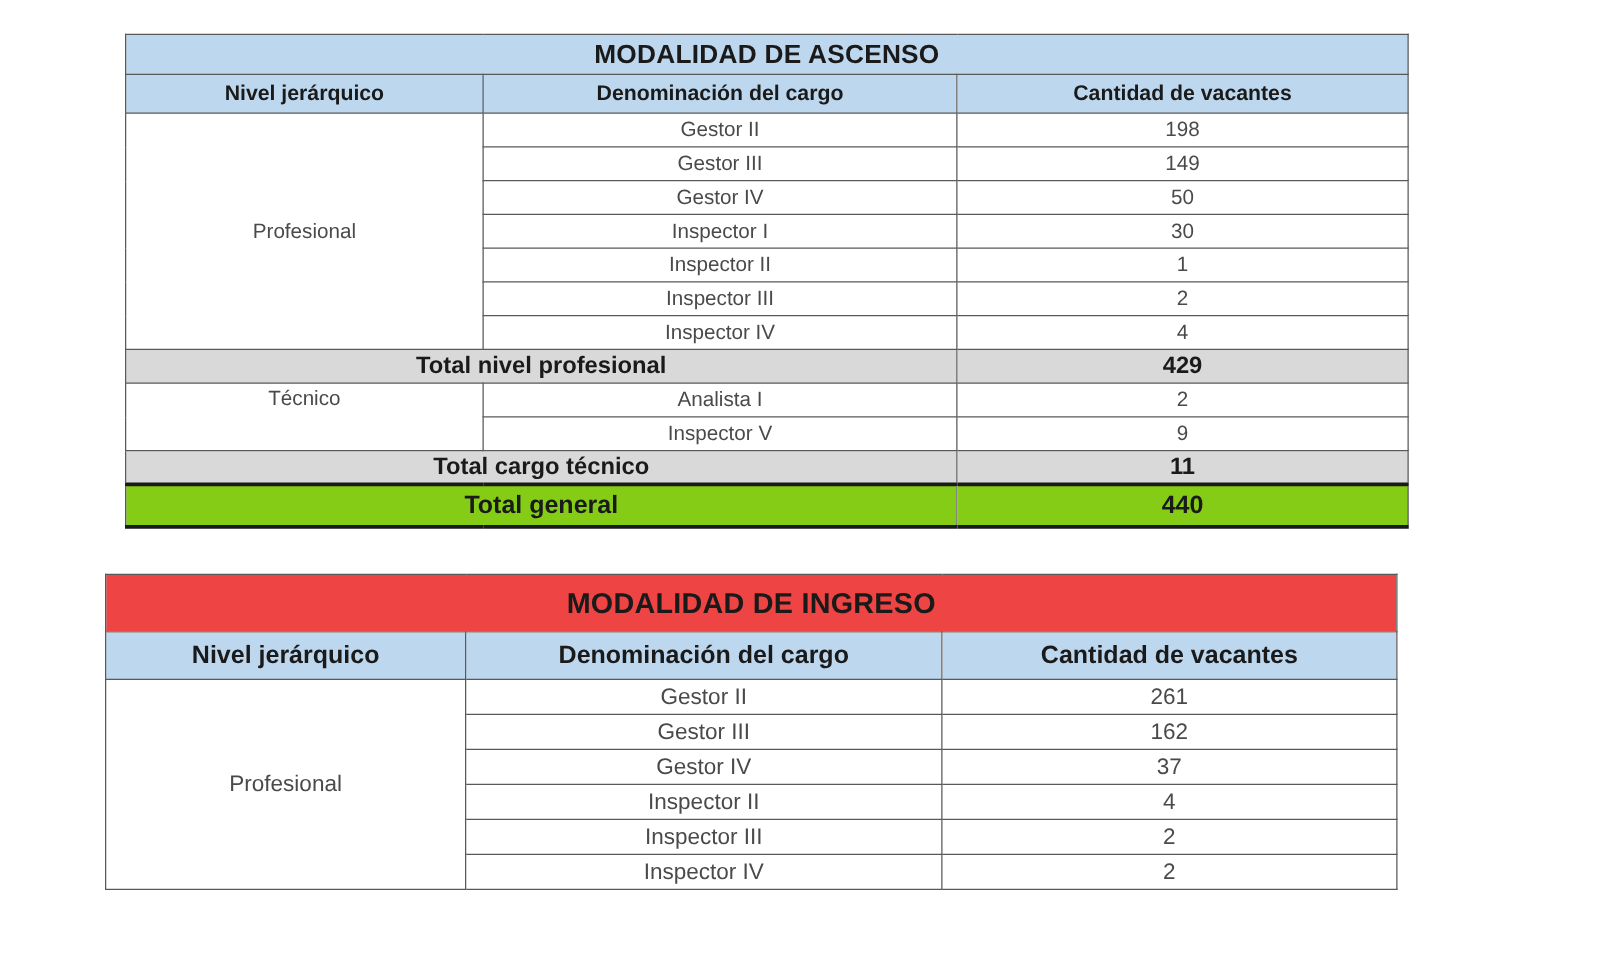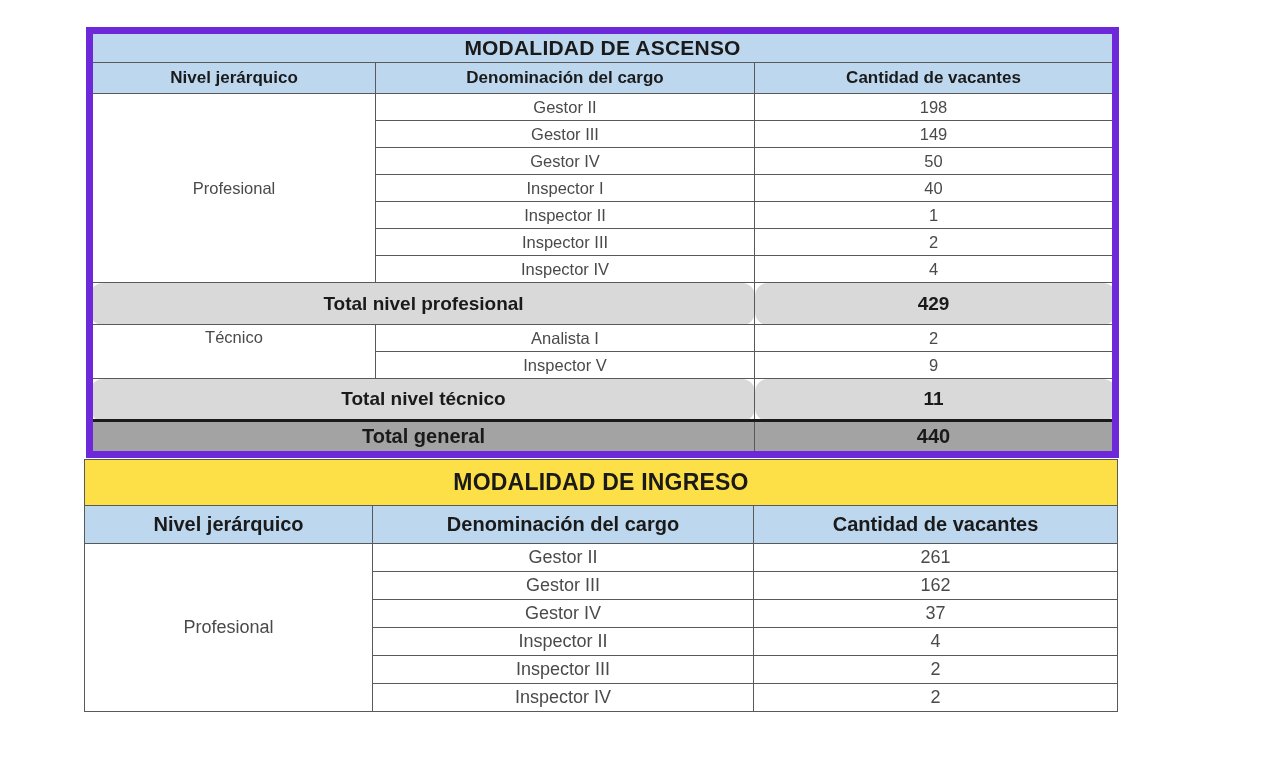--- a/index.html
+++ b/index.html
@@ -32,24 +32,24 @@
     padding: 0;
     text-align: center;
     vertical-align: middle;
     color: #404040;
     white-space: nowrap;
     overflow: hidden;
   }
 
   
   #table-ascenso {
-    left: 86px;
+    left: 100px;
     top: 27px;
     width: 1026px;
-    border: 7px solid #6d28d9;
+    border: 1px solid #6d28d9;
   }
   #table-ascenso .title-cell {
     background: #bdd7ee;
     font-weight: bold;
     font-size: 21px;
     letter-spacing: 0.2px;
     color: #1a1a1a;
     height: 32px;
   }
   #table-ascenso .head-cell {
@@ -66,40 +66,39 @@
   }
   #table-ascenso .group-cell {
     font-size: 16.5px;
     color: #4a4a4a;
   }
   #table-ascenso .subtotal-cell {
     background: #d9d9d9;
     font-weight: bold;
     font-size: 19px;
     color: #1a1a1a;
-    height: 42px;
-    border-radius: 13px;
+    height: 27px;
   }
   #table-ascenso .grand-cell {
-    background: #a3a3a3;
+    background: #84cc16;
     font-weight: bold;
     font-size: 20px;
     color: #1a1a1a;
     height: 34px;
   }
 
   
   #table-ingreso {
     left: 84px;
     top: 459px;
     width: 1033px;
     border: 1px solid #404040;
   }
   #table-ingreso .title-cell {
-    background: #fde047;
+    background: #ef4444;
     font-weight: bold;
     font-size: 23px;
     letter-spacing: 0.2px;
     color: #1a1a1a;
     height: 46px;
   }
   #table-ingreso .head-cell {
     background: #bdd7ee;
     font-weight: bold;
     font-size: 20px;
@@ -148,21 +147,21 @@
       <tr>
         <td class="body-cell">Gestor III</td>
         <td class="body-cell">149</td>
       </tr>
       <tr>
         <td class="body-cell">Gestor IV</td>
         <td class="body-cell">50</td>
       </tr>
       <tr>
         <td class="body-cell">Inspector I</td>
-        <td class="body-cell">40</td>
+        <td class="body-cell">30</td>
       </tr>
       <tr>
         <td class="body-cell">Inspector II</td>
         <td class="body-cell">1</td>
       </tr>
       <tr>
         <td class="body-cell">Inspector III</td>
         <td class="body-cell">2</td>
       </tr>
       <tr>
@@ -179,21 +178,21 @@
         <td class="group-cell" rowspan="2" style="vertical-align:top;padding-top:3px">Técnico</td>
         <td class="body-cell">Analista I</td>
         <td class="body-cell">2</td>
       </tr>
       <tr>
         <td class="body-cell">Inspector V</td>
         <td class="body-cell">9</td>
       </tr>
 
       <tr>
-        <td class="subtotal-cell" colspan="2">Total nivel técnico</td>
+        <td class="subtotal-cell" colspan="2">Total cargo técnico</td>
         <td class="subtotal-cell">11</td>
       </tr>
 
       <tr>
         <td class="grand-cell thick-top thick-bottom" colspan="2">Total general</td>
         <td class="grand-cell thick-top thick-bottom">440</td>
       </tr>
     </tbody>
   </table>
 

